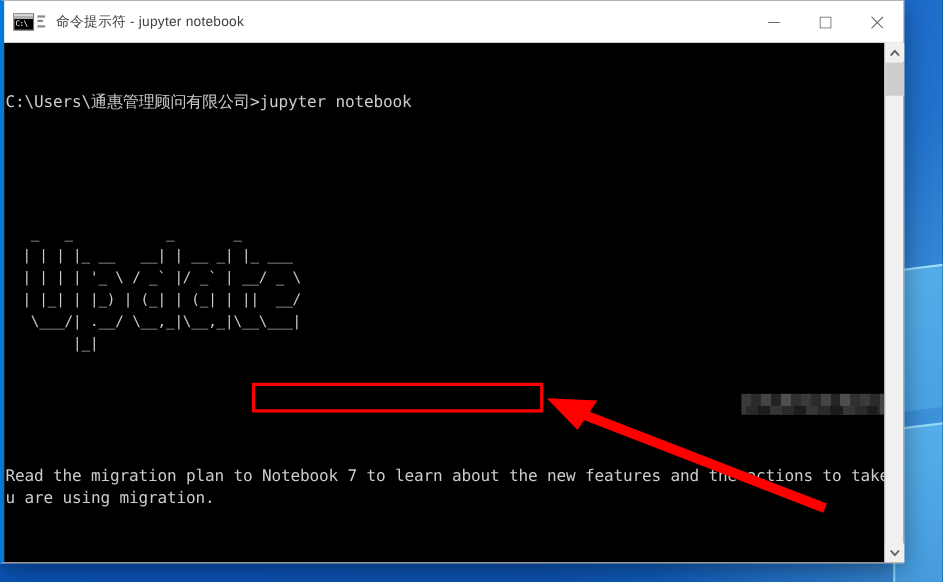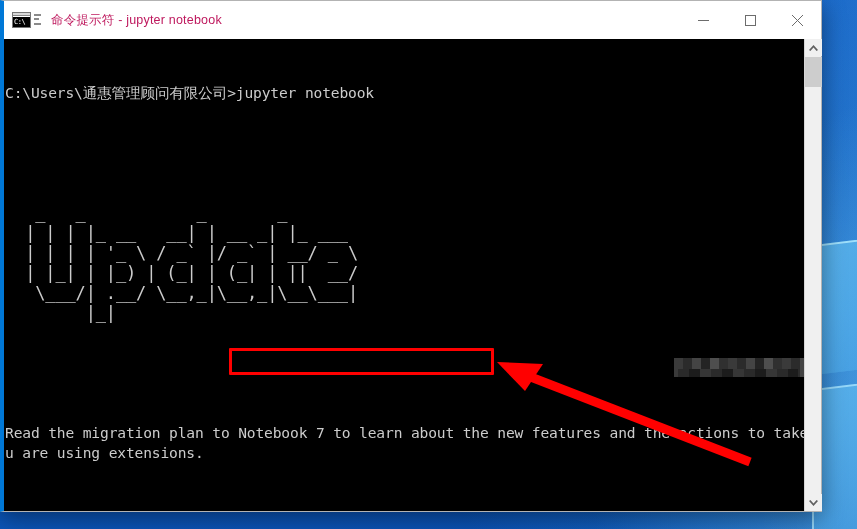--- a/index.html
+++ b/index.html
@@ -113,21 +113,21 @@
     width: 7px; height: 11px;
     background:
       linear-gradient(#8a8a8a, #8a8a8a) 0 0/7px 2px no-repeat,
       linear-gradient(#8a8a8a, #8a8a8a) 0 4px/5px 2px no-repeat,
       linear-gradient(#8a8a8a, #8a8a8a) 0 9px/7px 2px no-repeat;
   }
   #icon-wrap { position: relative; width: 30px; height: 16px; flex: 0 0 auto; }
 
   #window-title {
     font-size: 12.5px;
-    color: #be185d;
+    color: #404040;
     white-space: nowrap;
     letter-spacing: 0.2px;
   }
 
   #window-controls { display: flex; flex: 0 0 auto; height: 38px; }
   .win-btn {
     width: 47px; height: 38px;
     display: flex; align-items: center; justify-content: center;
     background: transparent;
     border: none;
@@ -154,21 +154,21 @@
     padding: 4px 0 16px 1px;
     white-space: pre;
     overflow: hidden;
     letter-spacing: -0.15px;
     position: relative;
   }
   .cline { height: 20px; }
   .ascii-art {
     white-space: pre;
     font-family: "DejaVu Sans Mono", monospace;
-    font-size: 17px;
+    font-size: 13px;
     line-height: 20px;
     letter-spacing: -0.15px;
   }
   
   #redaction {
     position: absolute;
     left: 670px; top: 319px;
     width: 130px; height: 19px;
     background:
       repeating-linear-gradient(90deg,
@@ -279,21 +279,21 @@
     <div id="console-text">
       <div class="cline">C:\Users\通惠管理顾问有限公司&gt;jupyter notebook</div>
       <div class="cline"></div>
       <div class="ascii-art">   _   _           _       _        
   | | | |_ __   __| | __ _| |_ ___  
   | | | | '_ \ / _` |/ _` | __/ _ \ 
   | |_| | |_) | (_| | (_| | ||  __/ 
    \___/| .__/ \__,_|\__,_|\__\___| 
         |_|                         </div>
       <div class="cline"></div>
-      <div id="log-lines"><div class="cline">Read the migration plan to Notebook 7 to learn about the new features and the actions to take if yo</div><div class="cline">u are using extensions.</div><div class="cline"></div><div class="cline"></div></div>
+      <div id="log-lines"><div class="cline">Read the migration plan to Notebook 7 to learn about the new features and the actions to take if yo</div><div class="cline">u are using migration.</div><div class="cline"></div><div class="cline"></div></div>
       <div id="redaction"></div>
     </div>
 
     <div id="scrollbar">
       <div class="sb-arrow">
         <svg width="9" height="6" viewBox="0 0 9 6">
           <path d="M4.5 0 L9 5 L7.6 6 L4.5 2.6 L1.4 6 L0 5 Z"></path>
         </svg>
       </div>
       <div id="sb-thumb"></div>

